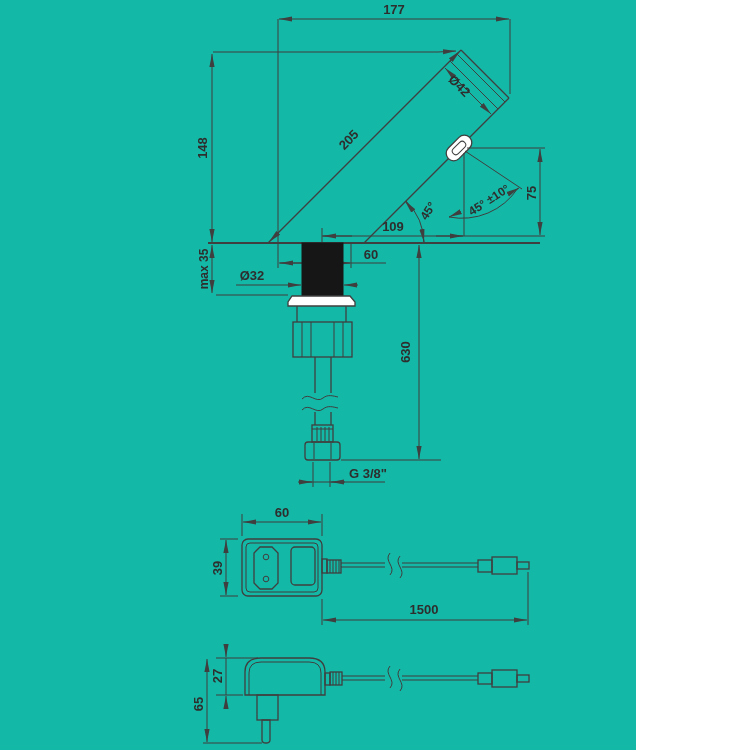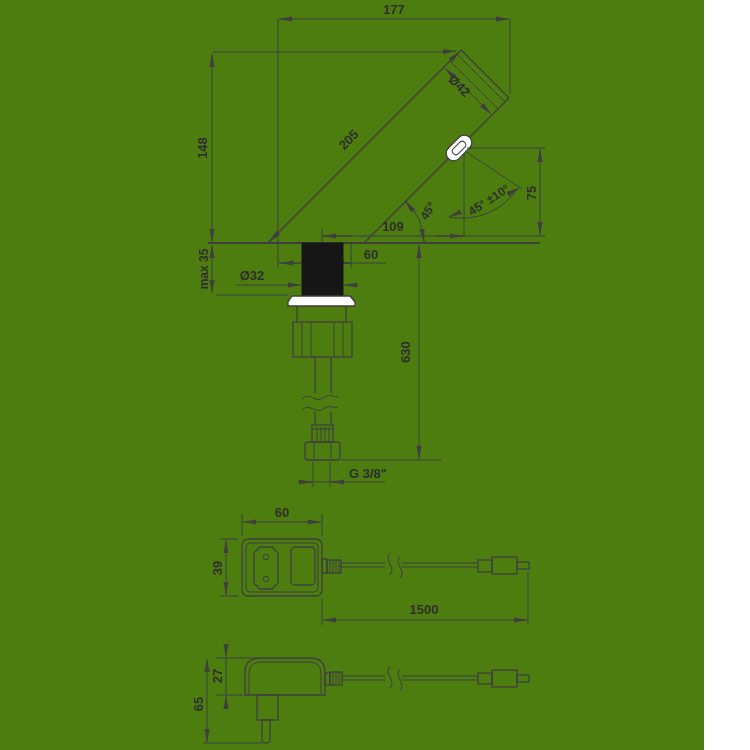--- a/index.html
+++ b/index.html
@@ -1,16 +1,16 @@
 <!DOCTYPE html>
 <html><head>
 <meta charset="utf-8">
 <style>
   html,body{margin:0;padding:0;background:#ffffff;}
-  .stage{width:704px;height:750px;background:#4d7c0f;position:relative;overflow:hidden;}
+  .stage{width:636px;height:750px;background:#14b8a6;position:relative;overflow:hidden;}
   svg{display:block;}
   text{font-family:"Liberation Sans","DejaVu Sans",sans-serif;font-weight:bold;fill:#2e2e2e;}
   .dim{font-size:13px;}
   .dim-sm{font-size:12px;}
   line,path,rect,circle{stroke:#3f3f3f;fill:none;}
   .thin{stroke-width:1;}
   .mid{stroke-width:1.3;}
   .deck{stroke-width:2.2;}
   .blackfill{fill:#161616;stroke:#161616;}
   .whitefill{fill:#ffffff;}

